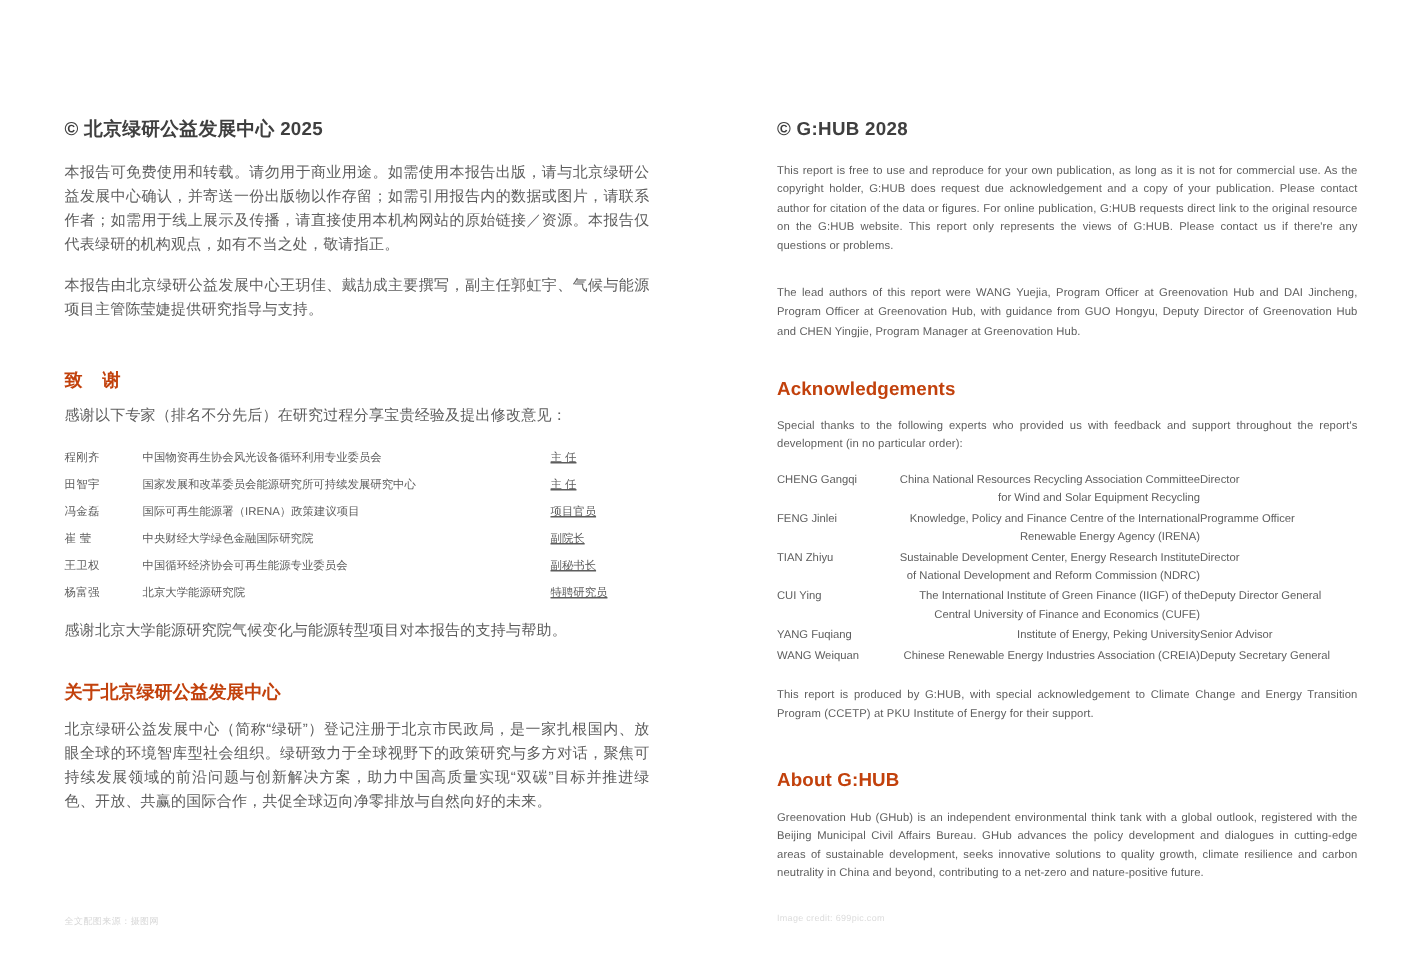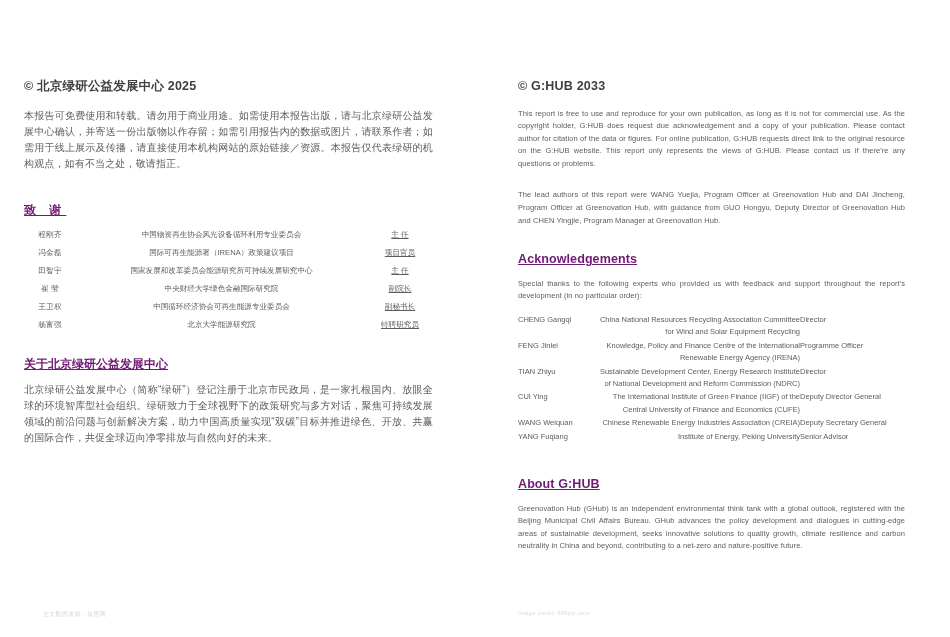--- a/index.html
+++ b/index.html
@@ -29,45 +29,44 @@
     right: 0;
     display: flex;
     gap: 0;
   }
 
   .col {
     box-sizing: border-box;
   }
   .col-left {
     width: 475px;
-    padding-left: 24px;
+    padding-left: 43px;
     padding-right: 42px;
   }
   .col-right {
     width: 475px;
     padding-left: 43px;
     padding-right: 45px;
   }
 
   
   h1.doc-heading {
     font-size: 12.5px;
     font-weight: bold;
     color: #3f3f3f;
     margin: 0 0 12px 0;
     letter-spacing: 0.2px;
     line-height: 1.4;
   }
   h2.sec-heading {
     font-size: 12px;
     font-weight: bold;
-    color: #701a75;
+    color: #c2410c;
     margin: 0 0 9px 0;
     line-height: 1.4;
-    text-decoration: underline;
   }
   h2.sec-heading.zh-title {
     letter-spacing: 5px;
   }
   h2.sec-heading.en-title {
     font-size: 12.5px;
     letter-spacing: 0.1px;
   }
 
   
@@ -102,21 +101,20 @@
     width: 100%;
     margin: 7px 0 0 0;
   }
   table.experts-zh td {
     font-size: 7.6px;
     line-height: 16px;
     color: #5d5d5d;
     padding: 0 0 2px 0;
     vertical-align: top;
     white-space: nowrap;
-    text-align: center;
   }
   td.zh-name {
     width: 52px;
     letter-spacing: 0.2px;
   }
   td.zh-org {
     padding-right: 10px;
   }
   td.zh-role {
     width: 66px;
@@ -175,75 +173,78 @@
 <div class="page">
 
   <div class="columns">
 
     <div class="col col-left">
 
       <h1 class="doc-heading">© 北京绿研公益发展中心 2025</h1>
 
       <p class="zh-body">本报告可免费使用和转载。请勿用于商业用途。如需使用本报告出版，请与北京绿研公益发展中心确认，并寄送一份出版物以作存留；如需引用报告内的数据或图片，请联系作者；如需用于线上展示及传播，请直接使用本机构网站的原始链接／资源。本报告仅代表绿研的机构观点，如有不当之处，敬请指正。</p>
 
+      <p class="zh-body">本报告由北京绿研公益发展中心王玥佳、戴劼成主要撰写，副主任郭虹宇、气候与能源项目主管陈莹婕提供研究指导与支持。</p>
 
       <div class="block-gap-lg"></div>
 
       <h2 class="sec-heading zh-title">致 谢</h2>
 
+      <p class="zh-body">感谢以下专家（排名不分先后）在研究过程分享宝贵经验及提出修改意见：</p>
 
       <table class="experts-zh">
         <tbody>
           <tr>
             <td class="zh-name">程刚齐</td>
             <td class="zh-org">中国物资再生协会风光设备循环利用专业委员会</td>
             <td class="zh-role">主 任</td>
           </tr>
           <tr>
+            <td class="zh-name">田智宇</td>
+            <td class="zh-org">国家发展和改革委员会能源研究所可持续发展研究中心</td>
+            <td class="zh-role">主 任</td>
+          </tr>
+          <tr>
             <td class="zh-name">冯金磊</td>
             <td class="zh-org">国际可再生能源署（IRENA）政策建议项目</td>
             <td class="zh-role">项目官员</td>
           </tr>
           <tr>
-            <td class="zh-name">田智宇</td>
-            <td class="zh-org">国家发展和改革委员会能源研究所可持续发展研究中心</td>
-            <td class="zh-role">主 任</td>
-          </tr>
-          <tr>
             <td class="zh-name">崔 莹</td>
             <td class="zh-org">中央财经大学绿色金融国际研究院</td>
             <td class="zh-role">副院长</td>
           </tr>
           <tr>
             <td class="zh-name">王卫权</td>
             <td class="zh-org">中国循环经济协会可再生能源专业委员会</td>
             <td class="zh-role">副秘书长</td>
           </tr>
           <tr>
             <td class="zh-name">杨富强</td>
             <td class="zh-org">北京大学能源研究院</td>
             <td class="zh-role">特聘研究员</td>
           </tr>
         </tbody>
       </table>
 
       <div class="block-gap-sm"></div>
 
+      <p class="zh-body">感谢北京大学能源研究院气候变化与能源转型项目对本报告的支持与帮助。</p>
 
       <div class="block-gap-md"></div>
 
       <h2 class="sec-heading">关于北京绿研公益发展中心</h2>
 
       <p class="zh-body">北京绿研公益发展中心（简称“绿研”）登记注册于北京市民政局，是一家扎根国内、放眼全球的环境智库型社会组织。绿研致力于全球视野下的政策研究与多方对话，聚焦可持续发展领域的前沿问题与创新解决方案，助力中国高质量实现“双碳”目标并推进绿色、开放、共赢的国际合作，共促全球迈向净零排放与自然向好的未来。</p>
 
     </div>
 
     <div class="col col-right">
 
-      <h1 class="doc-heading">© G:HUB 2033</h1>
+      <h1 class="doc-heading">© G:HUB 2028</h1>
 
       <p class="en-body">This report is free to use and reproduce for your own publication, as long as it is not for commercial use. As the copyright holder, G:HUB does request due acknowledgement and a copy of your publication. Please contact author for citation of the data or figures. For online publication, G:HUB requests direct link to the original resource on the G:HUB website. This report only represents the views of G:HUB. Please contact us if there're any questions or problems.</p>
 
       <div class="block-gap-sm"></div>
 
       <p class="en-body">The lead authors of this report were WANG Yuejia, Program Officer at Greenovation Hub and DAI Jincheng, Program Officer at Greenovation Hub, with guidance from GUO Hongyu, Deputy Director of Greenovation Hub and CHEN Yingjie, Program Manager at Greenovation Hub.</p>
 
       <div class="block-gap-md"></div>
 
       <h2 class="sec-heading en-title">Acknowledgements</h2>
@@ -266,34 +267,35 @@
             <td class="en-name">TIAN Zhiyu</td>
             <td class="en-org">Sustainable Development Center, Energy Research Institute of National Development and Reform Commission (NDRC)</td>
             <td class="en-role">Director</td>
           </tr>
           <tr>
             <td class="en-name">CUI Ying</td>
             <td class="en-org">The International Institute of Green Finance (IIGF) of the Central University of Finance and Economics (CUFE)</td>
             <td class="en-role">Deputy Director General</td>
           </tr>
           <tr>
+            <td class="en-name">YANG Fuqiang</td>
+            <td class="en-org">Institute of Energy, Peking University</td>
+            <td class="en-role">Senior Advisor</td>
+          </tr>
+          <tr>
             <td class="en-name">WANG Weiquan</td>
             <td class="en-org">Chinese Renewable Energy Industries Association (CREIA)</td>
             <td class="en-role">Deputy Secretary General</td>
           </tr>
-          <tr>
-            <td class="en-name">YANG Fuqiang</td>
-            <td class="en-org">Institute of Energy, Peking University</td>
-            <td class="en-role">Senior Advisor</td>
-          </tr>
         </tbody>
       </table>
 
       <div class="block-gap-md"></div>
 
+      <p class="en-body">This report is produced by G:HUB, with special acknowledgement to Climate Change and Energy Transition Program (CCETP) at PKU Institute of Energy for their support.</p>
 
       <div class="block-gap-lg"></div>
 
       <h2 class="sec-heading en-title">About G:HUB</h2>
 
       <p class="en-body">Greenovation Hub (GHub) is an independent environmental think tank with a global outlook, registered with the Beijing Municipal Civil Affairs Bureau. GHub advances the policy development and dialogues in cutting-edge areas of sustainable development, seeks innovative solutions to quality growth, climate resilience and carbon neutrality in China and beyond, contributing to a net-zero and nature-positive future.</p>
 
     </div>
 
   </div>

